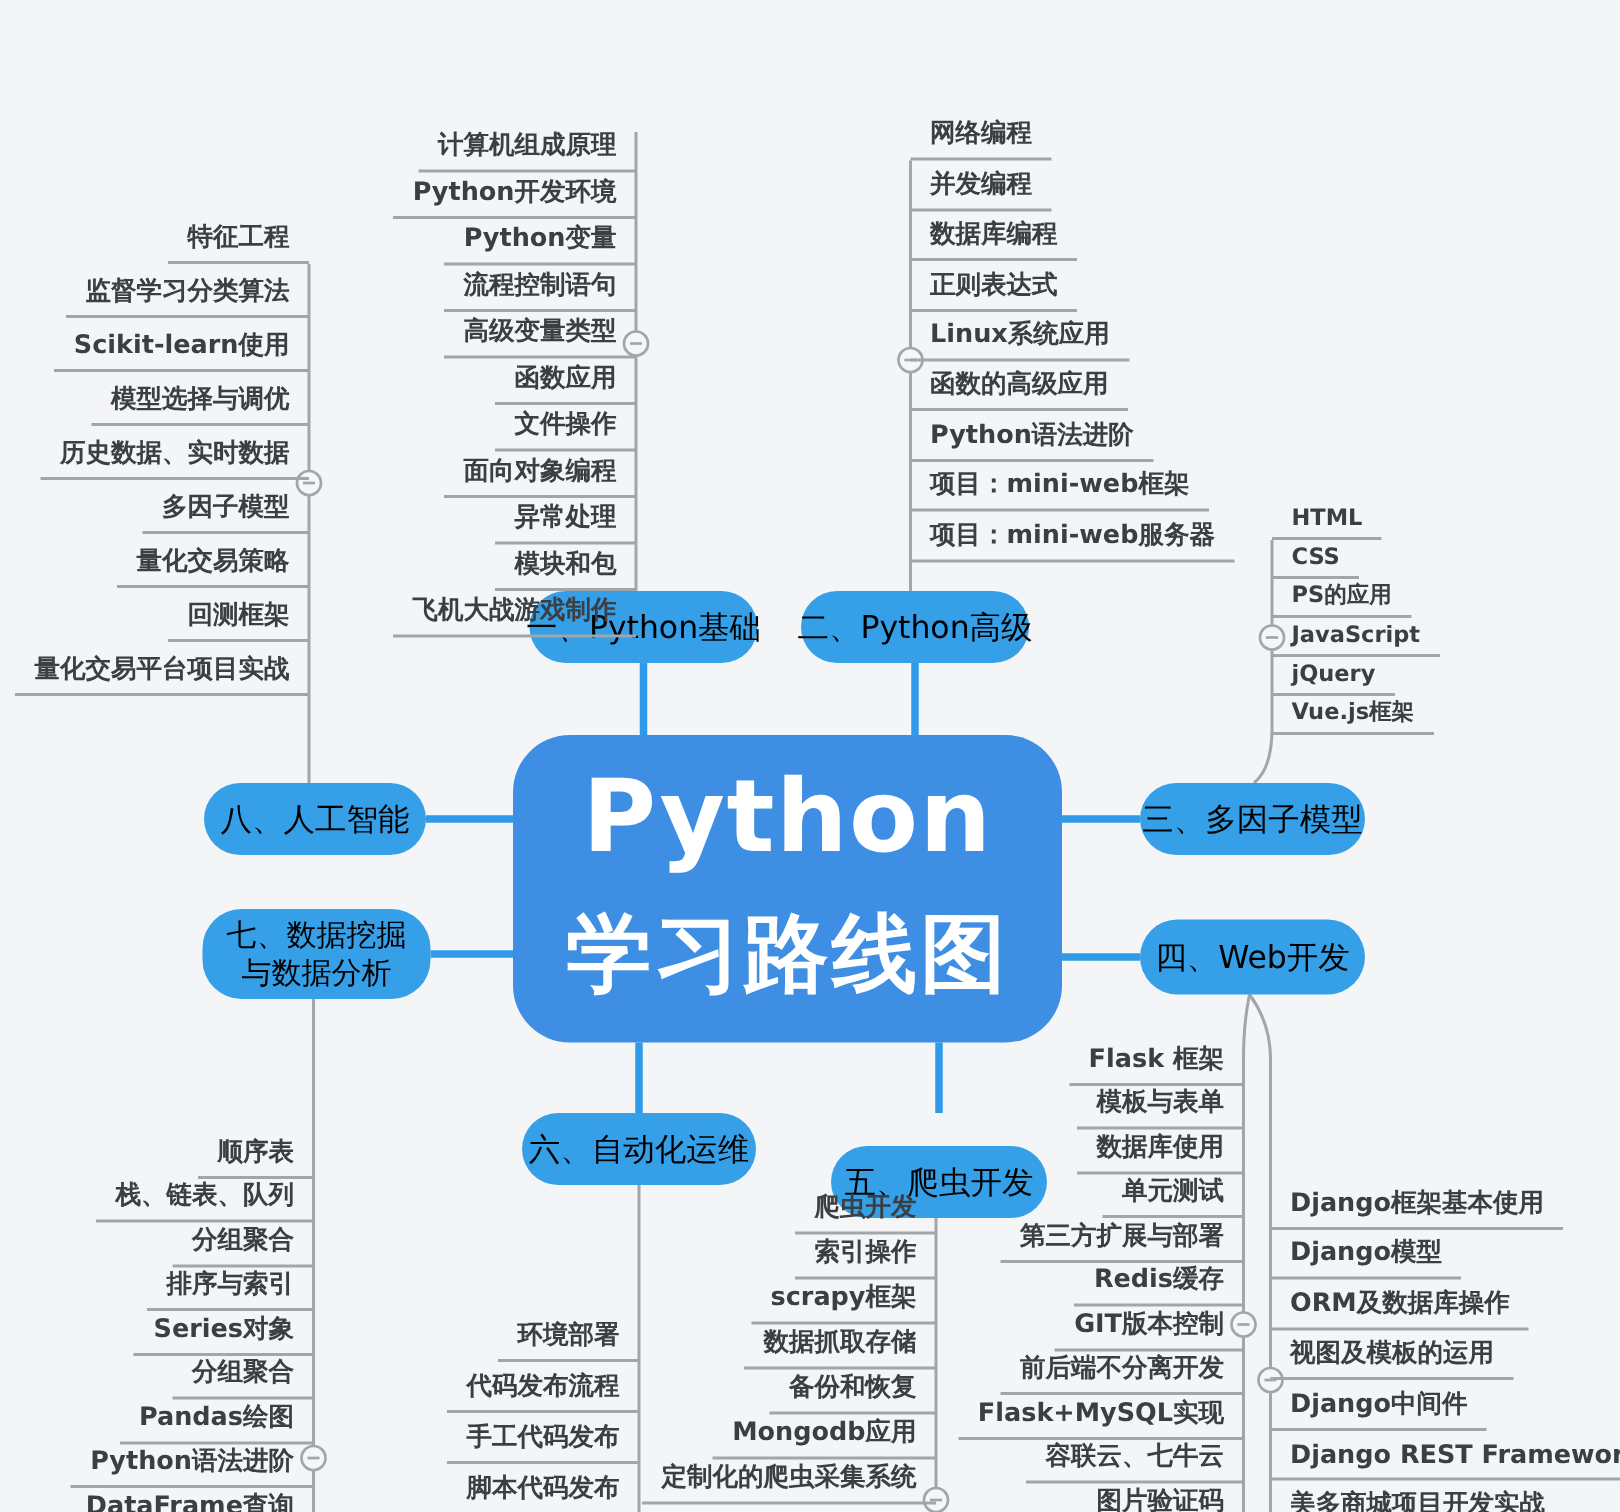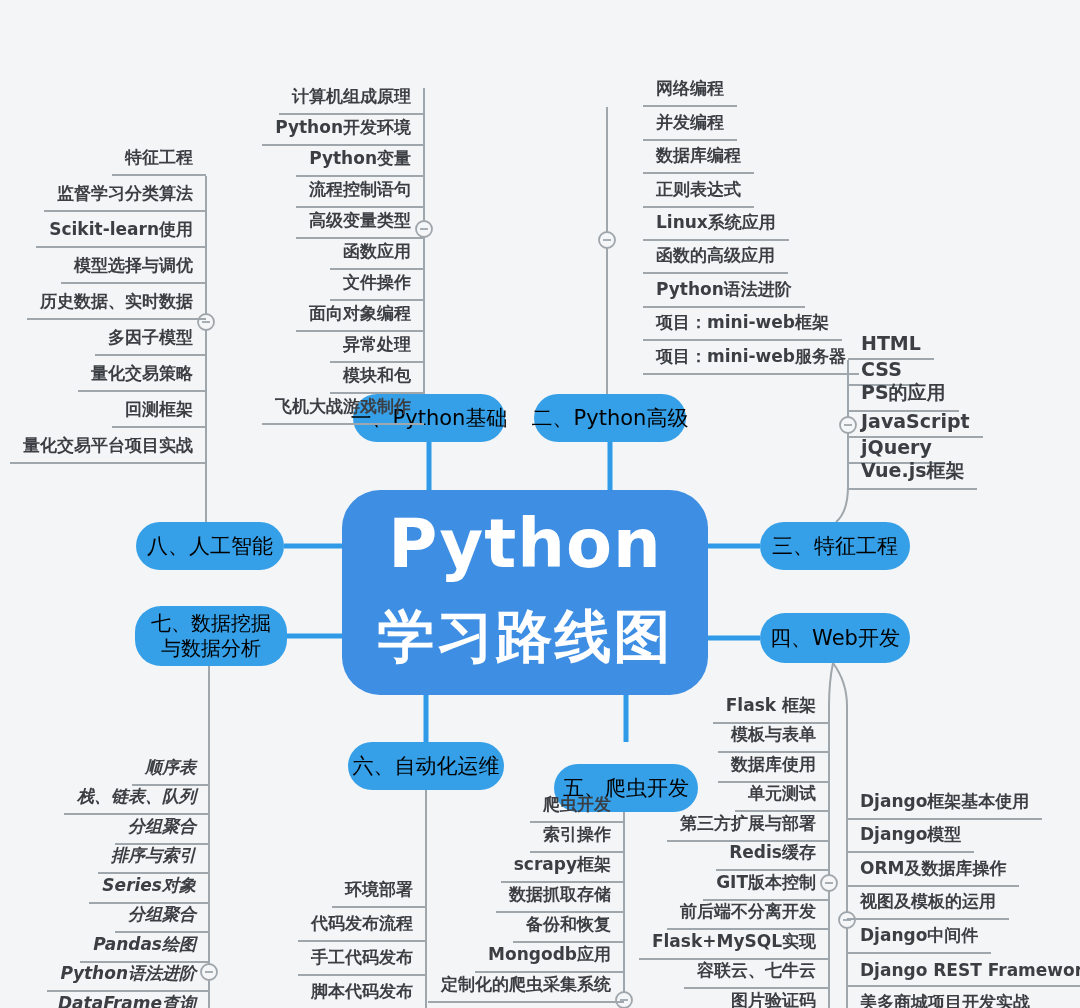--- a/index.html
+++ b/index.html
@@ -42,27 +42,27 @@
   .alignR{align-items:flex-end;}
   .alignL{align-items:flex-start;}
   .leaf{
     white-space:nowrap;font-size:17px;font-weight:600;color:#3b3f44;
     border-bottom:2px solid #9fa6ac;
     padding:0 13px 5px;box-sizing:border-box;
     display:flex;align-items:flex-end;justify-content:center;
   }
   .g-ai      {right:874px;top:140px;}  .g-ai .leaf{height:36px;}
   .g-basics  {right:656px;top:48px;margin-top:36px;}   .g-basics .leaf{height:31px;}
-  .g-advanced{left:607px;top:74px;padding-left:36px;}    .g-advanced .leaf{height:33.4px;}
-  .g-frontend{left:848px;top:334px;}   .g-frontend .leaf{height:26px;font-size:19px;padding-bottom:4px;}
+  .g-advanced{left:607px;top:74px;}    .g-advanced .leaf{height:33.4px;}
+  .g-frontend{left:848px;top:334px;}   .g-frontend .leaf{height:26px;font-size:15px;padding-bottom:4px;}
   .g-flask   {right:251px;top:694px;}  .g-flask .leaf{height:29.5px;}
   .g-django  {left:847px;top:786px;}   .g-django .leaf{height:33.5px;}
   .g-spider  {right:456px;top:793px;}  .g-spider .leaf{height:30px;}
   .g-devops  {right:654px;top:874px;}  .g-devops .leaf{height:34px;}
-  .g-data    {right:871px;top:756px;}  .g-data .leaf{height:29.5px;font-style:italic;}
+  .g-data    {right:871px;top:756px;}  .g-data .leaf{height:29.5px;}
 </style>
 </head>
 <body>
 
 <div class="stage">
 
   <svg class="links">
 
     <g stroke="#2f9be8" stroke-width="5" fill="none">
       <path d="M429,442 L429,490"></path>
@@ -123,21 +123,21 @@
     </g>
   </svg>
 
   <div class="center">
     <div class="t1">Python</div>
     <div class="t2">学习路线图</div>
   </div>
 
   <div class="pill p1">一、Python基础</div>
   <div class="pill p2">二、Python高级</div>
-  <div class="pill p3">三、特征工程</div>
+  <div class="pill p3">三、多因子模型</div>
   <div class="pill p4">四、Web开发</div>
   <div class="pill p5">五、爬虫开发</div>
   <div class="pill p6">六、自动化运维</div>
   <div class="pill p7">
     <span>七、数据挖掘</span>
     <span>与数据分析</span>
   </div>
   <div class="pill p8">八、人工智能</div>
 
   <div class="group alignR g-basics">

